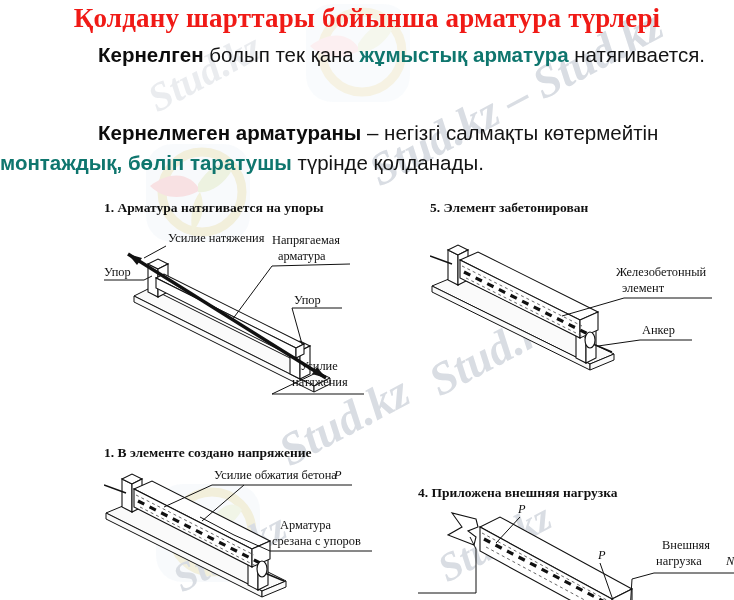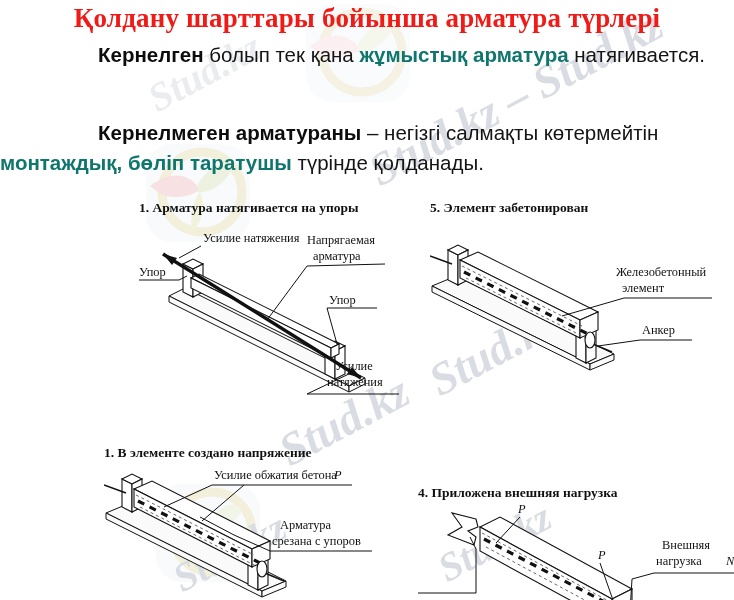--- a/index.html
+++ b/index.html
@@ -52,21 +52,21 @@
   #para1{left:0;top:40px;width:734px;text-indent:82px;}
   #para2{left:0;top:118px;width:734px;text-indent:82px;}
 
   
   .fig{position:absolute;z-index:15;}
   .fig-caption{
     font-family:"Liberation Serif", serif;
     font-weight:bold;font-size:13.5px;color:#111;
     white-space:nowrap;
   }
-  #fig1{left:104px;top:200px;margin-left:35px;}
+  #fig1{left:104px;top:200px;}
   #fig2{left:430px;top:200px;}
   #fig3{left:104px;top:445px;}
   #fig4{left:418px;top:445px;margin-top:40px;}
 
   svg{display:block;}
   .lbl{font-family:"Liberation Serif", serif;font-size:12.4px;fill:#111;}
   .lbl-i{font-family:"Liberation Serif", serif;font-size:12.4px;fill:#111;font-style:italic;}
   .ln{stroke:#111;stroke-width:1;fill:none;}
   .ln2{stroke:#111;stroke-width:1.4;fill:none;}
   .shape{stroke:#111;stroke-width:1.1;fill:#ffffff;}

